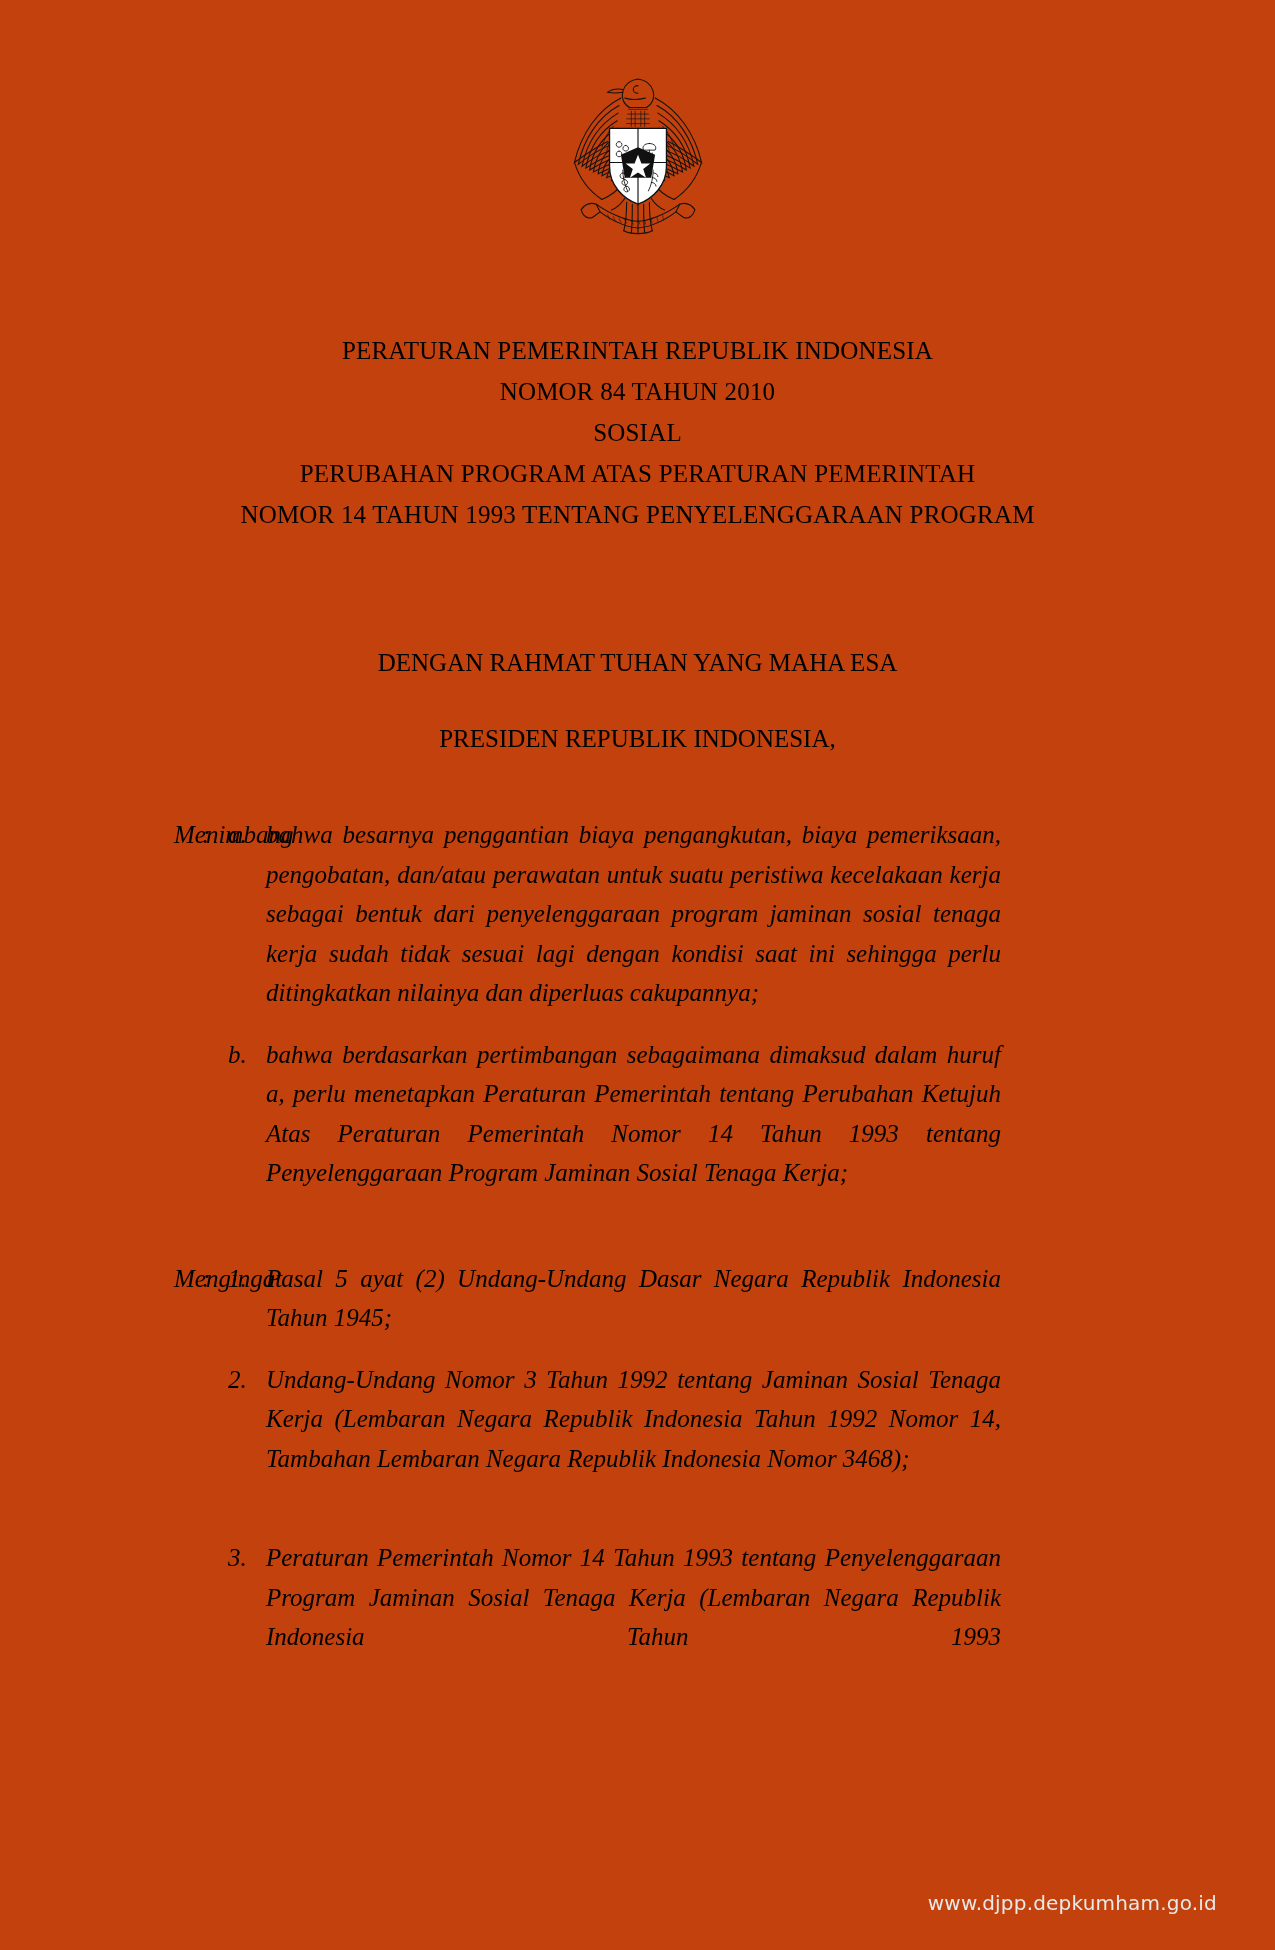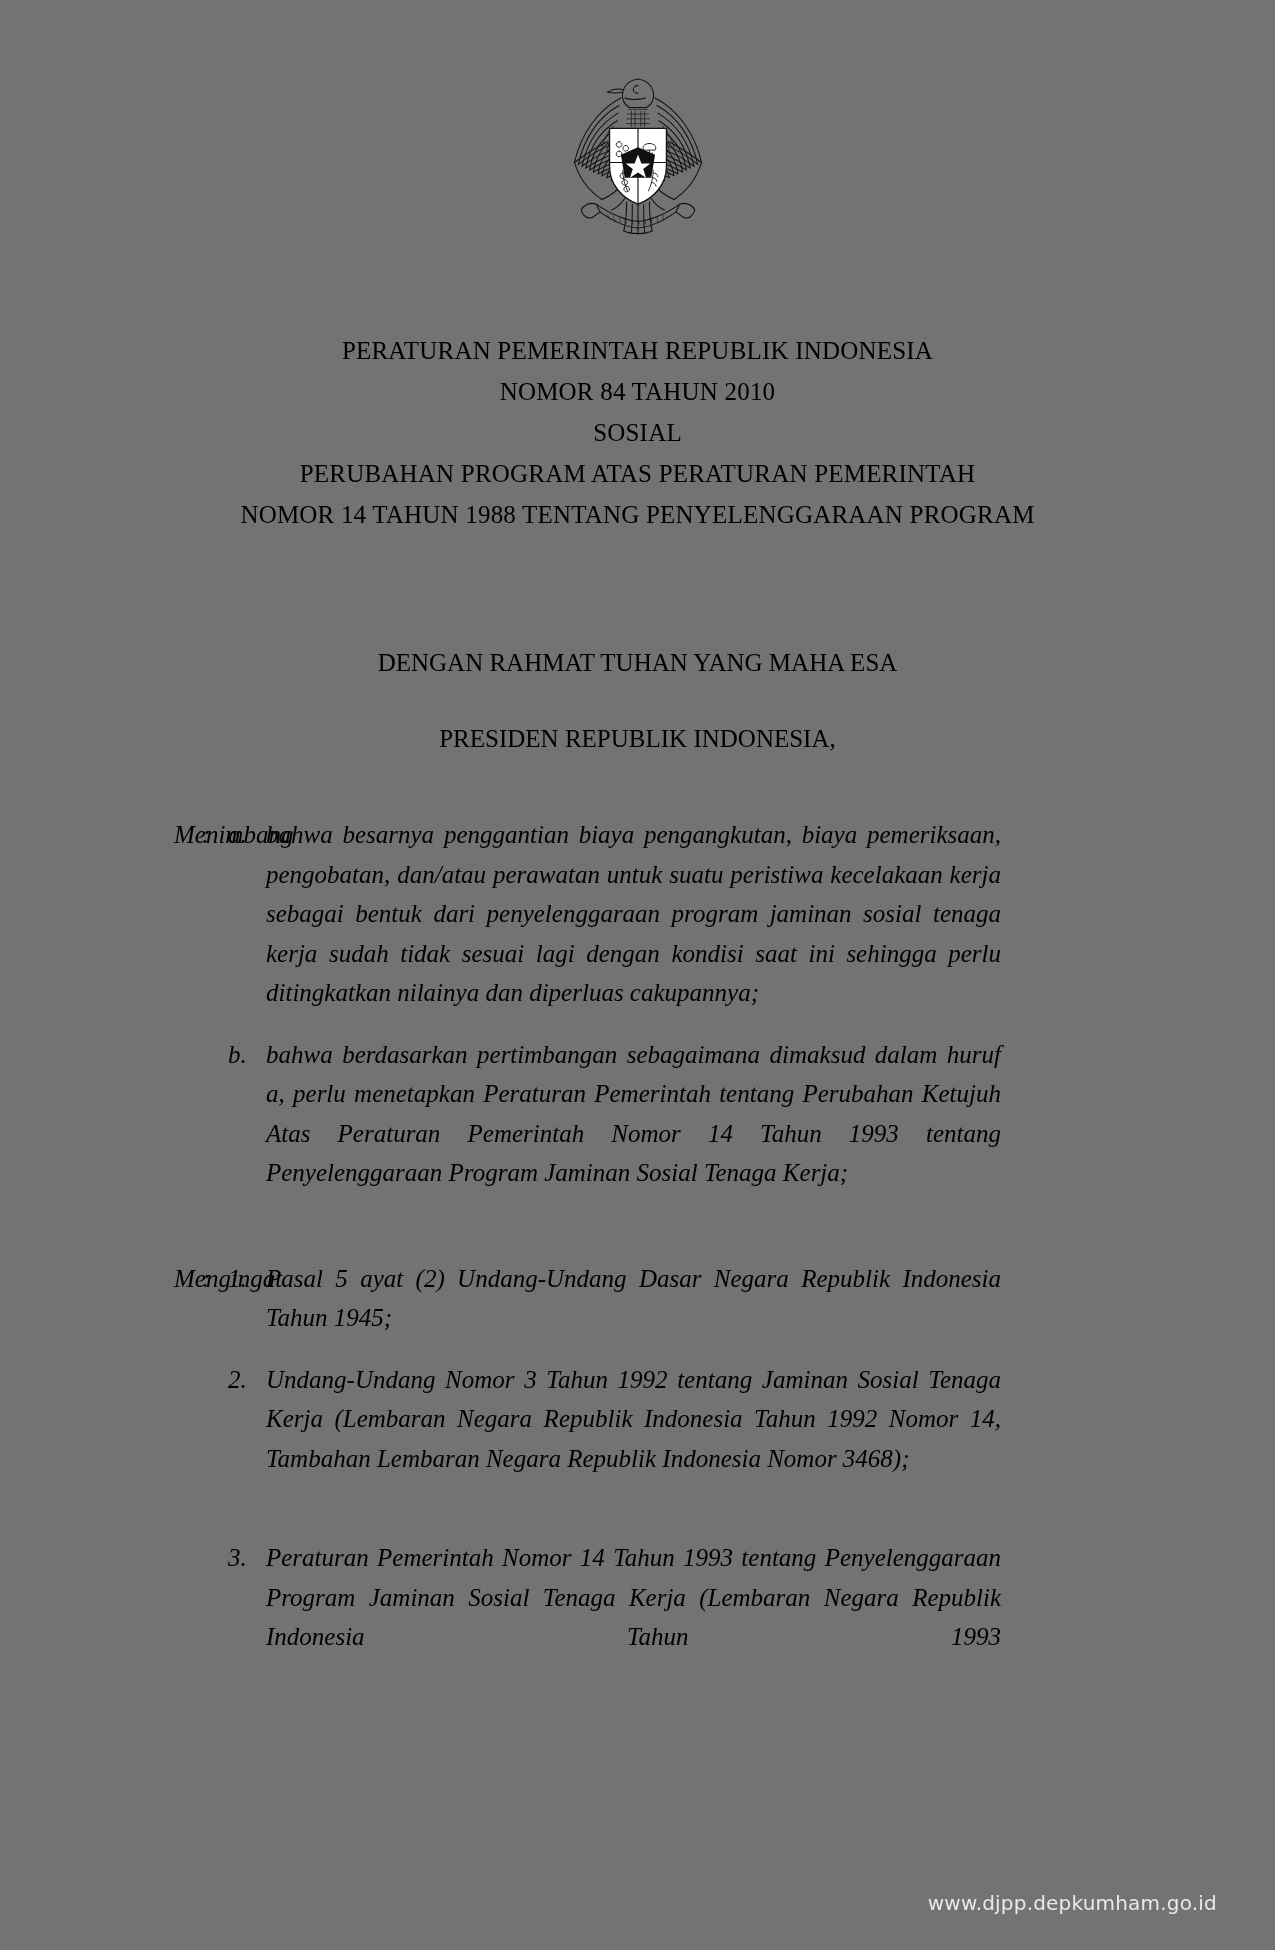--- a/index.html
+++ b/index.html
@@ -10,21 +10,21 @@
   }
   body {
     font-family: "Liberation Serif", "DejaVu Serif", serif;
     color: #000000;
   }
   .page {
     position: relative;
     width: 1275px;
     height: 1950px;
     margin: 0 auto;
-    background: #737373;
+    background: #c2410c;
     overflow: hidden;
     box-sizing: border-box;
   }
 
   
   .emblem-wrap {
     position: absolute;
     left: 0;
     top: 60px;
     width: 1275px;
@@ -252,21 +252,21 @@
         </g>
       </g>
     </svg>
   </div>
 
   <div class="title-block">
     <div class="title-line">PERATURAN PEMERINTAH REPUBLIK INDONESIA</div>
     <div class="title-line">NOMOR  84  TAHUN  2010</div>
     <div class="title-line">SOSIAL</div>
     <div class="title-line">PERUBAHAN PROGRAM ATAS PERATURAN PEMERINTAH</div>
-    <div class="title-line">NOMOR 14 TAHUN 1988 TENTANG PENYELENGGARAAN PROGRAM</div>
+    <div class="title-line">NOMOR 14 TAHUN 1993 TENTANG PENYELENGGARAAN PROGRAM</div>
   </div>
 
   <div class="subtitle-block">
     <div class="subtitle-line">DENGAN RAHMAT TUHAN YANG MAHA ESA</div>
     <div class="subtitle-line">PRESIDEN REPUBLIK INDONESIA,</div>
   </div>
 
   <div class="clauses">
 
     <div class="clause-row">

